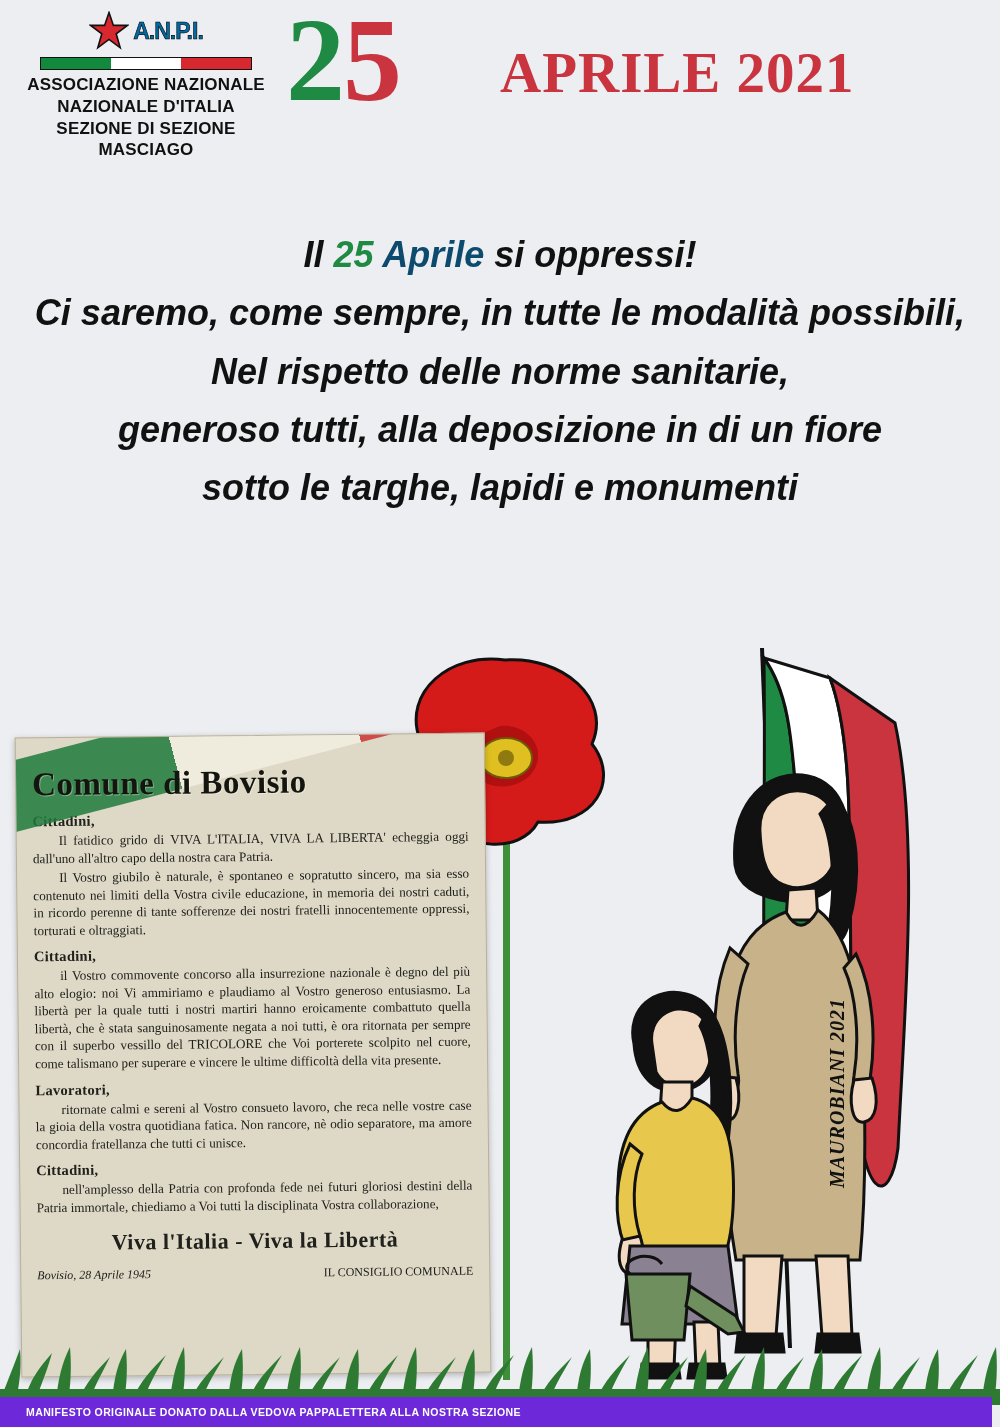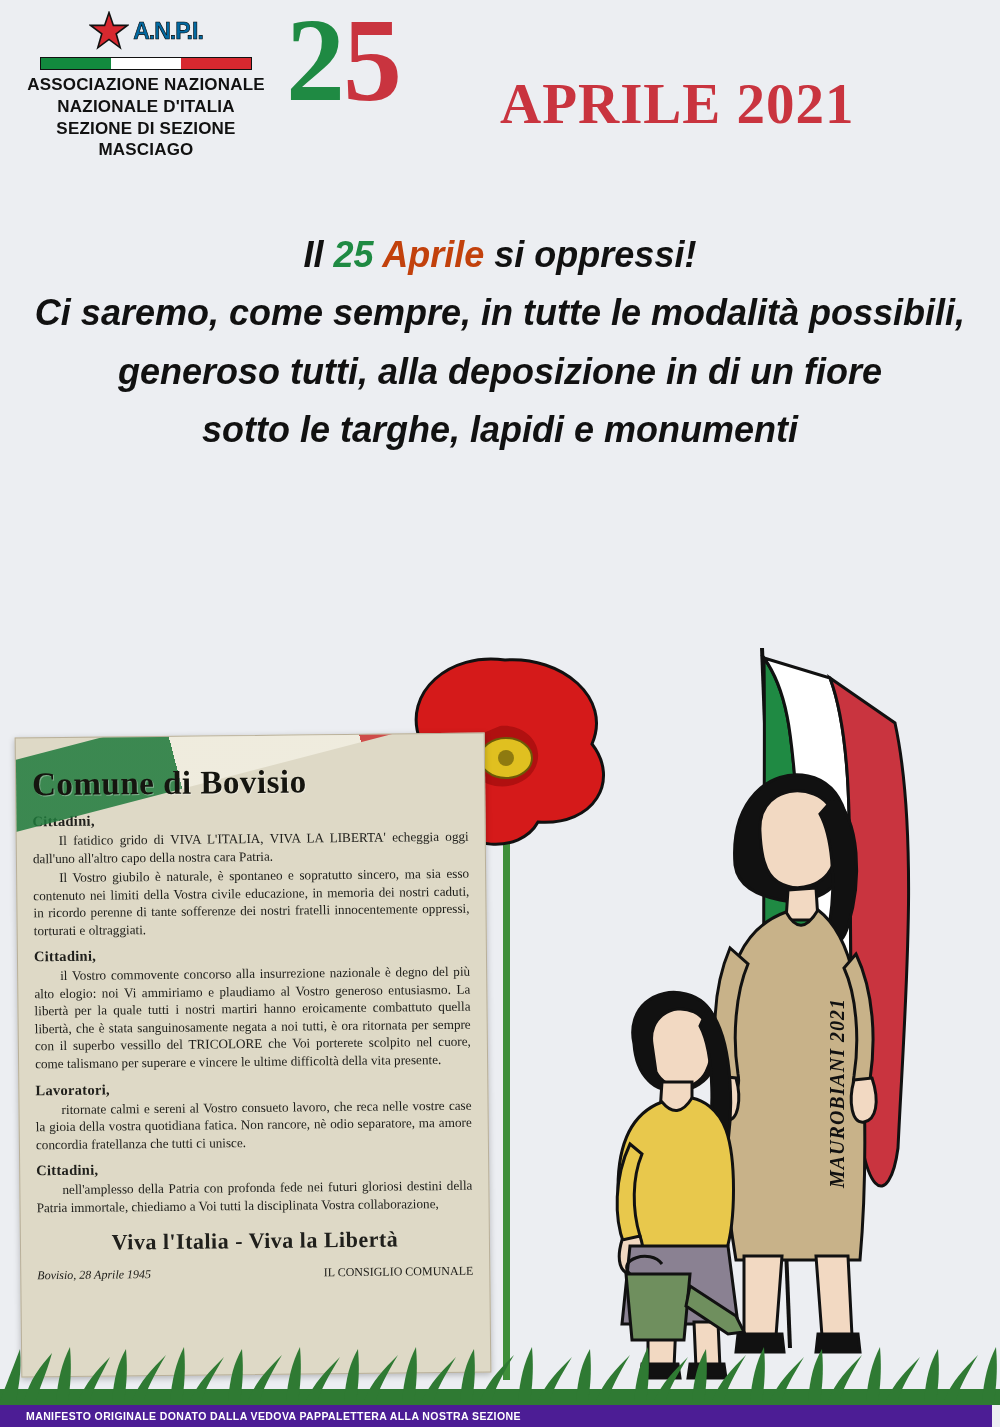--- a/index.html
+++ b/index.html
@@ -78,21 +78,20 @@
   .hdr-25 .g { color: #1f8a43; }
   .hdr-25 .r { color: #c9343f; }
   .hdr-apr {
     position: absolute;
     left: 500px; top: 40px;
     font-family: "Liberation Serif", serif;
     font-weight: bold;
     font-size: 57px;
     letter-spacing: 1px;
     color: #c9343f;
-    margin-top: 31px;
   }
   .hdr-festa {
     position: absolute;
     left: 0; right: 0; top: 138px;
     text-align: center;
     font-family: "Liberation Serif", serif;
     font-weight: bold;
     font-size: 62px;
     letter-spacing: 1px;
     color: #1f8a43;
@@ -106,21 +105,21 @@
     text-align: center;
     font-family: "Liberation Sans", sans-serif;
     font-weight: bold;
     font-style: italic;
     font-size: 36px;
     line-height: 1.62;
     color: #111;
   }
   .body-text .line { white-space: nowrap; }
   .body-text .g { color: #1f8a43; }
-  .body-text .r { color: #c2410c; }
+  .body-text .r { color: #0c4a6e; }
 
   
   .poppy {
     position: absolute;
     left: 380px; top: 640px;
     width: 250px; height: 230px;
   }
   .stem {
     position: absolute;
     left: 503px; top: 800px;
@@ -216,22 +215,22 @@
 
   
   .grass {
     position: absolute;
     left: 0; right: 0; bottom: 22px;
     height: 60px;
   }
   .footer-bar {
     position: absolute;
     left: 0; right: 8px; bottom: 0;
-    height: 22px;
-    background: #4c1d95;
+    height: 30px;
+    background: #6d28d9;
     color: #fff;
     font-size: 10.5px;
     font-weight: bold;
     letter-spacing: .4px;
     display: flex;
     align-items: center;
     padding-left: 26px;
   }
 </style>
 </head>
@@ -263,20 +262,21 @@
   <div class="hdr-25">
     <span class="g">2</span><span class="r">5</span>
   </div>
 
   <div class="hdr-apr">APRILE 2021</div>
 
 
   <div class="body-text">
     <div class="line"><span>Il </span><span class="g">25 </span><span class="r">Aprile </span><span>si oppressi!</span></div>
     <div class="line">Ci saremo, come sempre, in tutte le modalità possibili,</div>
+    <div class="line">Nel rispetto delle norme sanitarie,</div>
     <div class="line">generoso tutti, alla deposizione in di un fiore</div>
     <div class="line">sotto le targhe, lapidi e monumenti</div>
   </div>
 
   <div class="stem"></div>
   <div class="poppy">
     <svg viewBox="0 0 250 230" width="250" height="230">
       <g stroke="#111" stroke-width="3">
         <path d="M125 20 C 70 12, 22 52, 40 100 C 8 120, 20 170, 70 176 C 80 210, 140 215, 158 182 C 215 186, 240 140, 212 104 C 232 58, 182 16, 125 20 Z" fill="#d51a1a"></path>
         <path d="M96 96 C 80 110, 86 136, 108 144 C 130 152, 156 140, 158 118 C 160 98, 140 84, 120 86 Z" fill="#b01010" stroke="none"></path>

